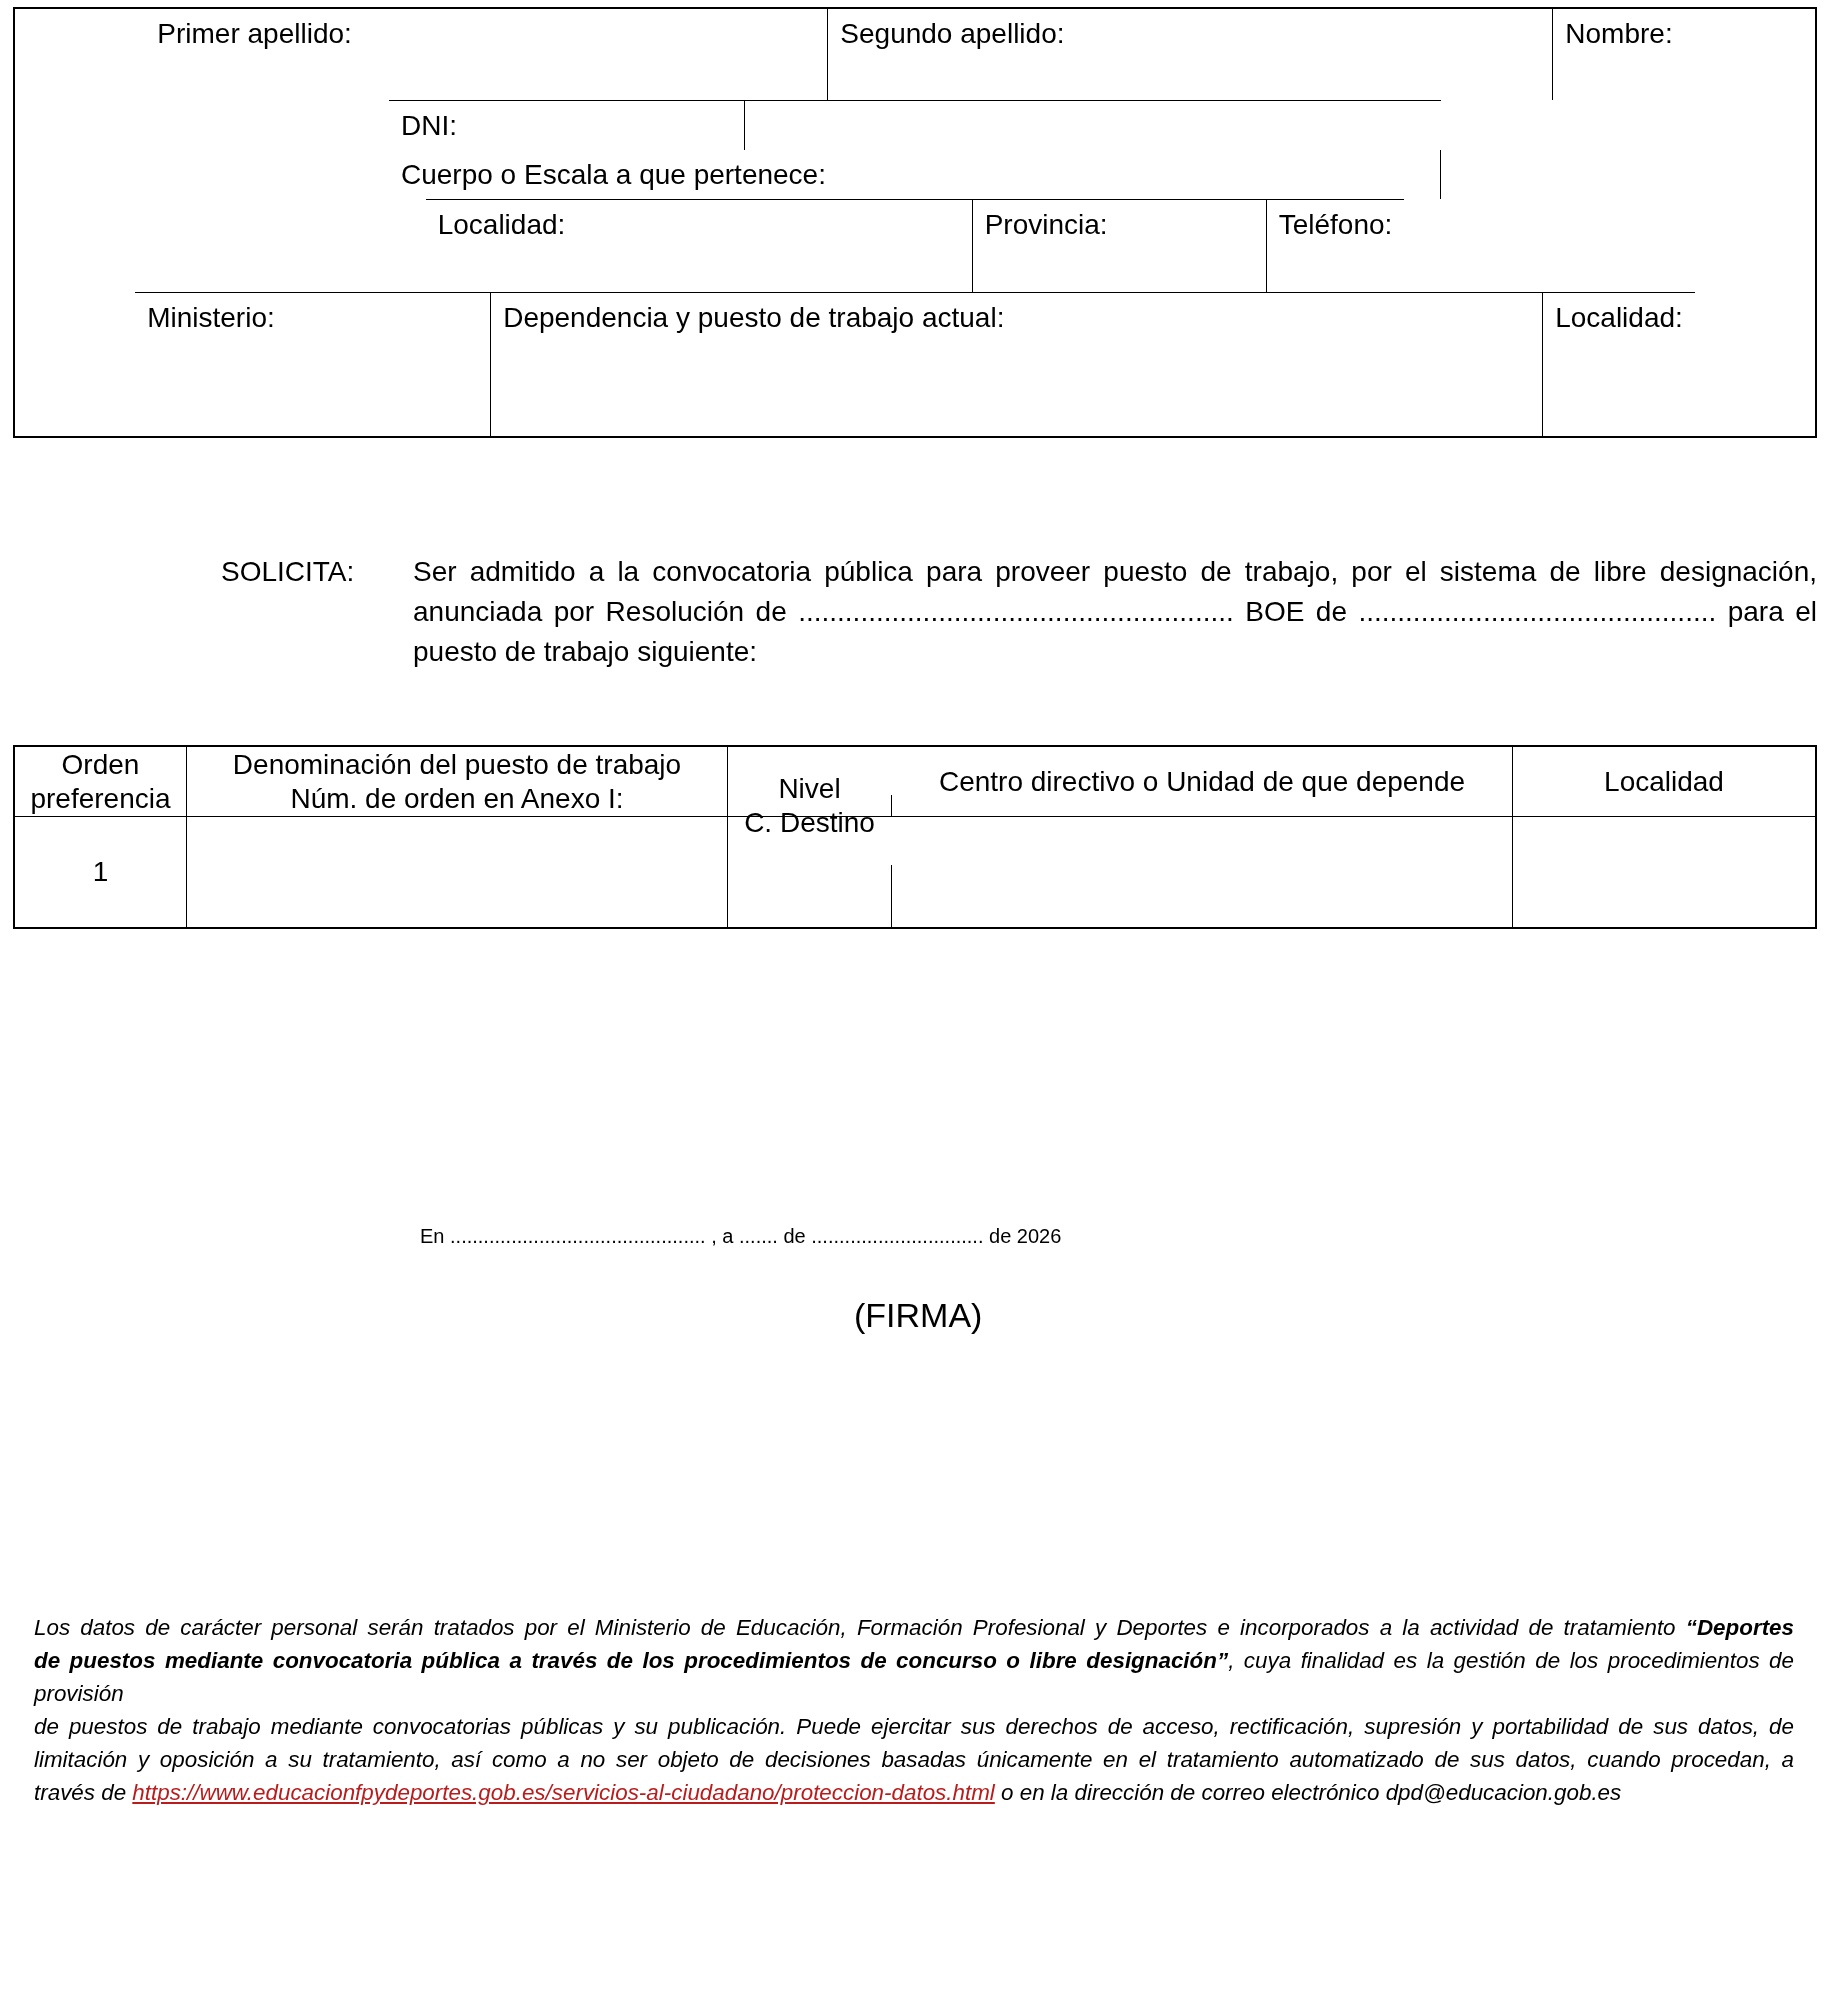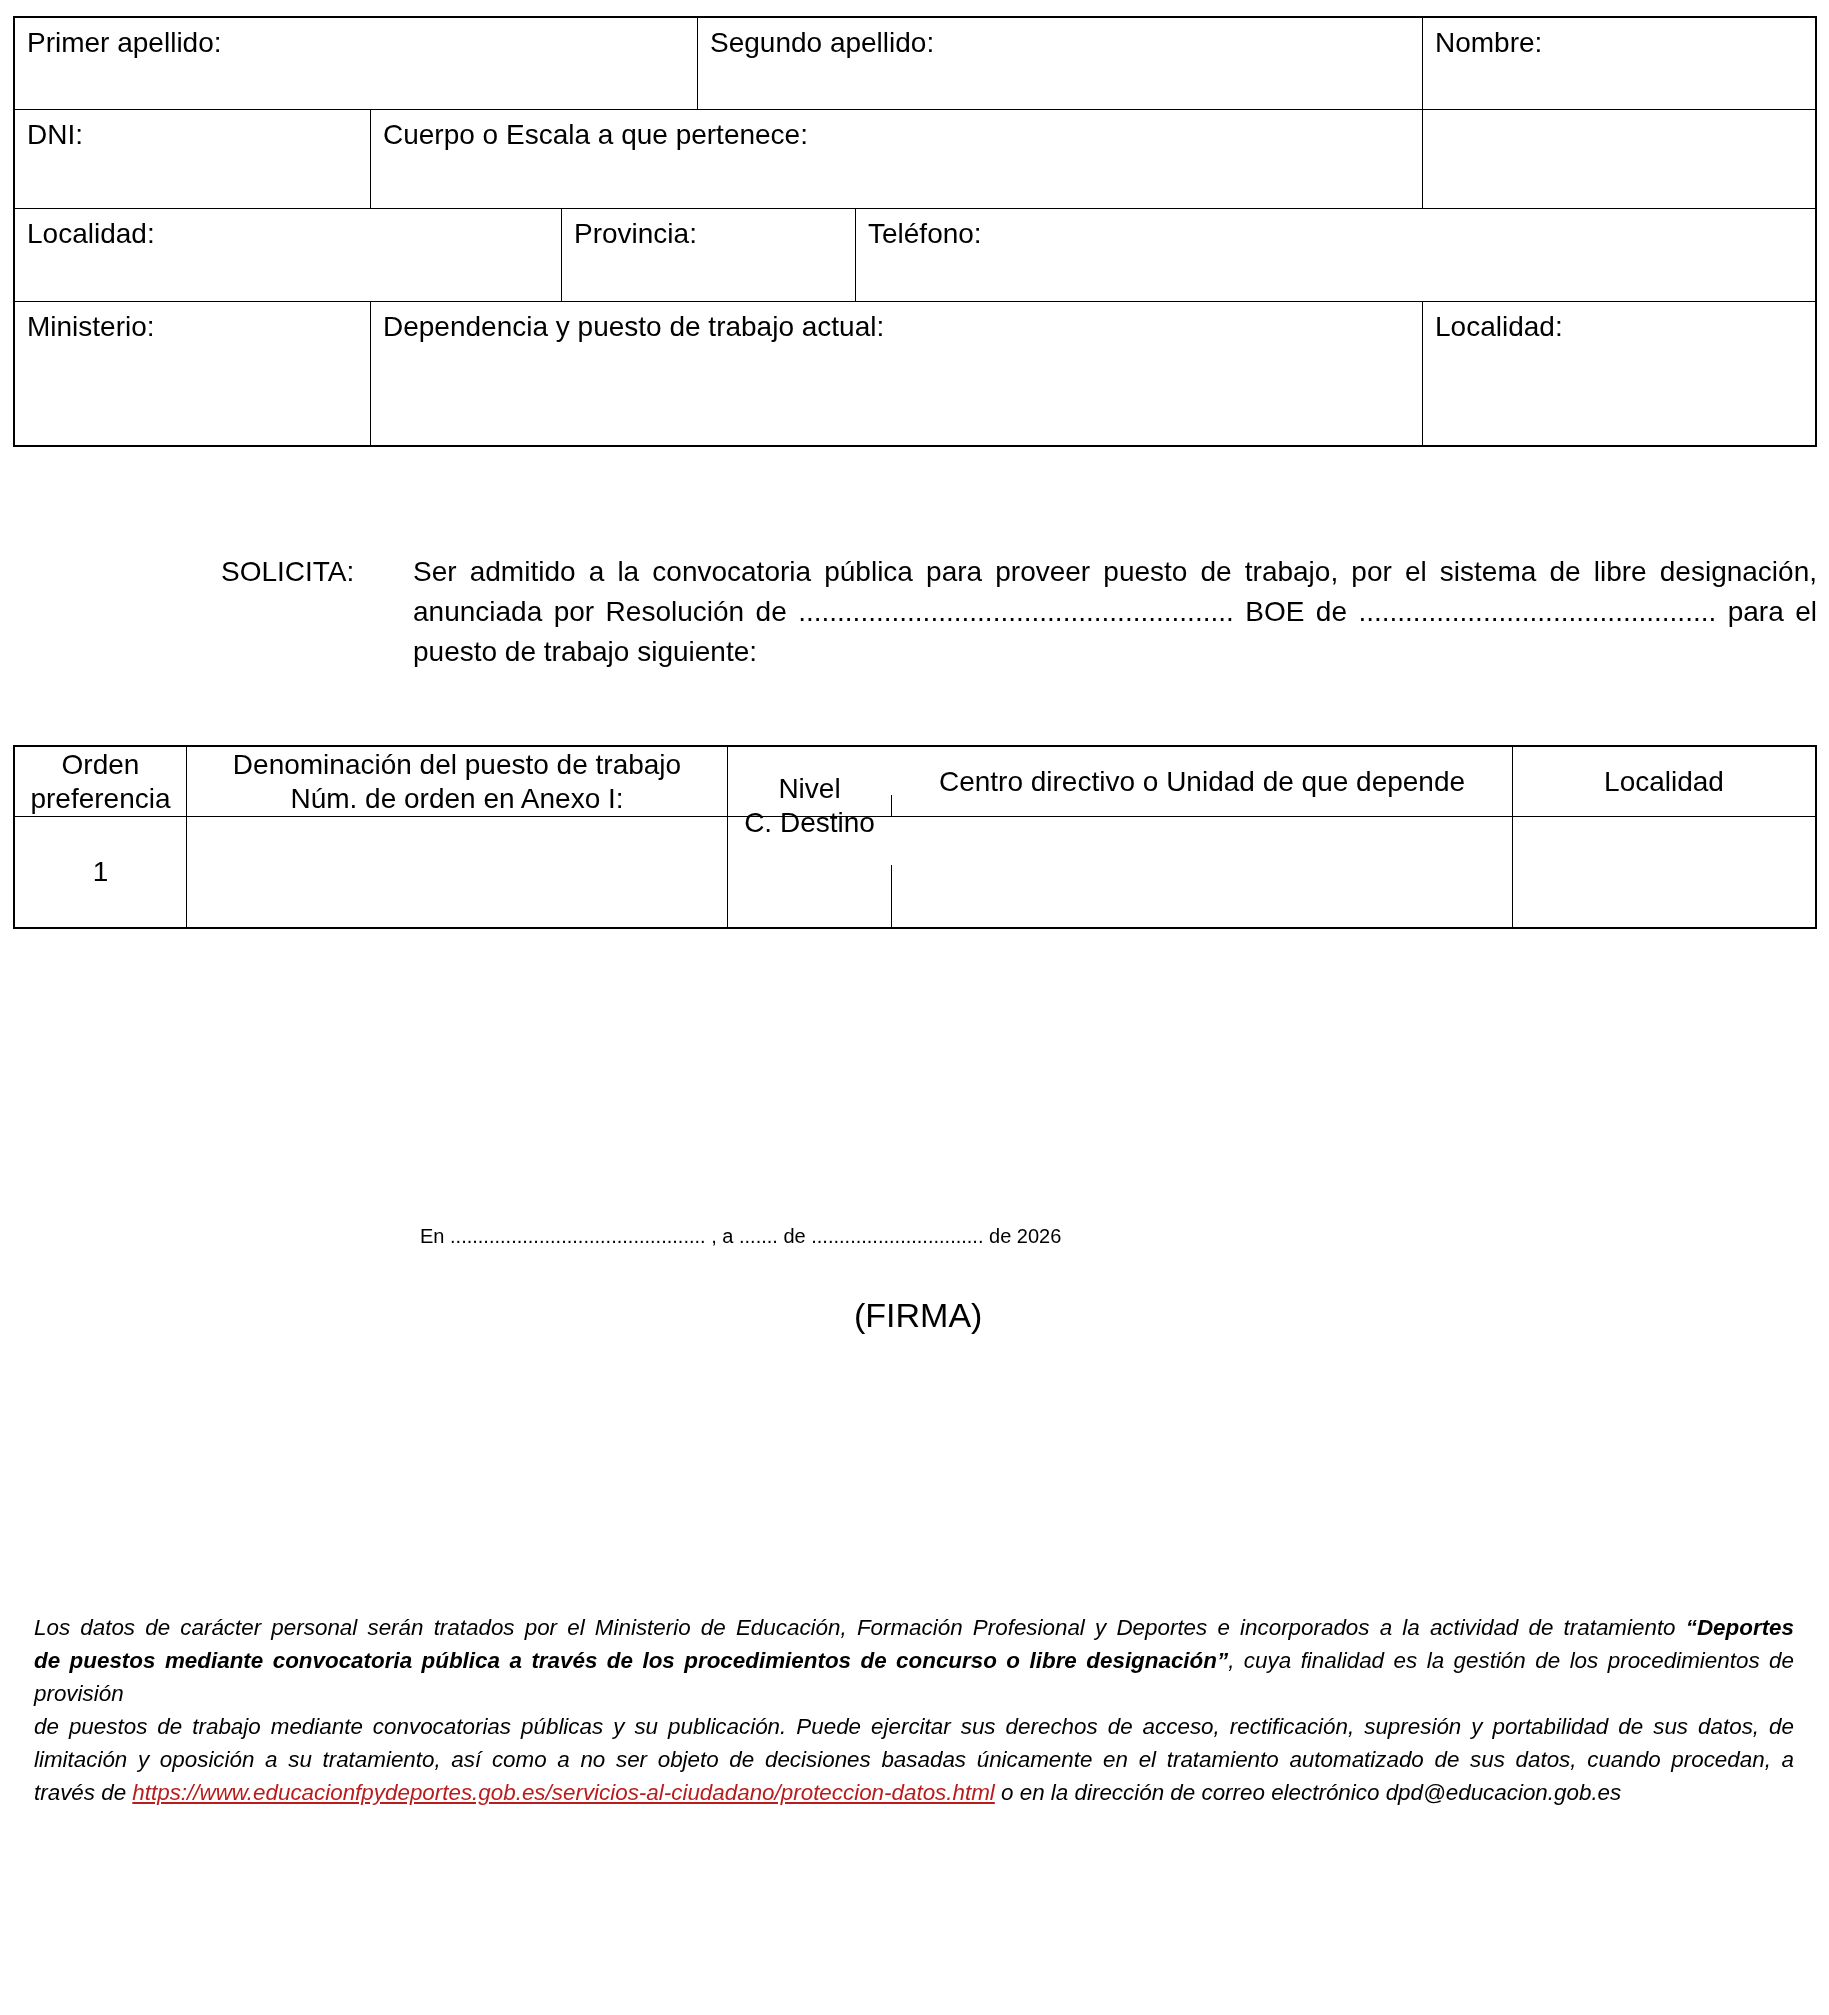--- a/index.html
+++ b/index.html
@@ -1,29 +1,29 @@
 <!DOCTYPE html>
 <html lang="es" style="font-size:13.8px"><head>
 <meta charset="utf-8">
 <style>
   html,body{margin:0;padding:0;background:#fff;}
   .page{position:relative;width:1829px;height:2015px;background:#fff;
         font-family:"Liberation Sans","DejaVu Sans",sans-serif;color:#000;overflow:hidden;}
 
   
   .tbl{position:absolute;border:2.6px solid #000;box-sizing:border-box;display:flex;flex-direction:column;}
-  .t1{left:13px;top:16px;width:1804px;height:431px;}
+  .t1{left:13px;top:7px;width:1804px;height:431px;align-items:center;}
   .t2{left:13px;top:745px;width:1804px;height:184px;}
   .trow{display:flex;flex:0 0 auto;min-height:0;}
   .trow.sep{border-top:1.7px solid #000;}
   .grow{flex:1 1 auto;}
   .cell{box-sizing:border-box;padding:7.7px 12px;font-size:28px;line-height:34px;
         border-right:1.7px solid #000;overflow:hidden;}
   .cell.last{border-right:none;flex:1 1 auto;}
-  .r1h{height:91px;} .r2h{height:98px;} .r3h{height:92px;}
+  .r1h{height:91px;} .r2h{height:98px;flex-direction:column;} .r3h{height:92px;}
   .c794{width:683px;} .c843{width:725px;} .c414{width:356px;}
   .c1223{width:1052px;} .c636{width:547px;} .c342{width:294px;}
   .k200{width:172px;} .k629{width:541px;} .k191{width:164px;margin-top:48px;} .k722{width:621px;}
   .hrow{height:69px;border-bottom:1.7px solid #000;}
   .hcell{box-sizing:border-box;border-right:1.7px solid #000;display:flex;flex-direction:column;
          align-items:center;justify-content:center;text-align:center;font-size:28px;line-height:34px;padding:0 5.2px;}
   .hcell.last{border-right:none;flex:1 1 auto;}
   .dcell{box-sizing:border-box;border-right:1.7px solid #000;display:flex;align-items:center;
          justify-content:center;font-size:28px;}
   .dcell.last{border-right:none;flex:1 1 auto;}

